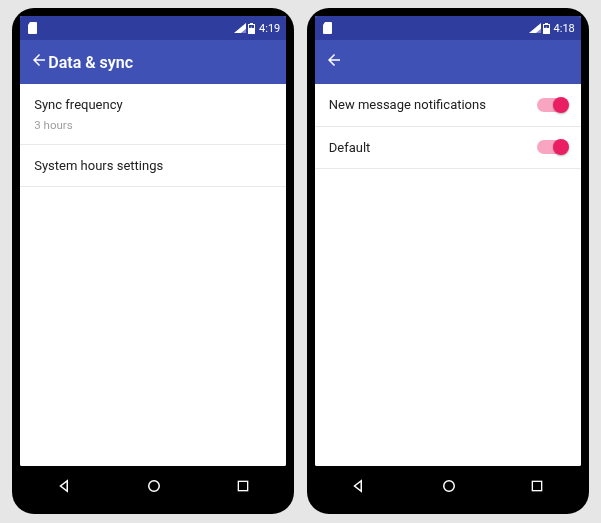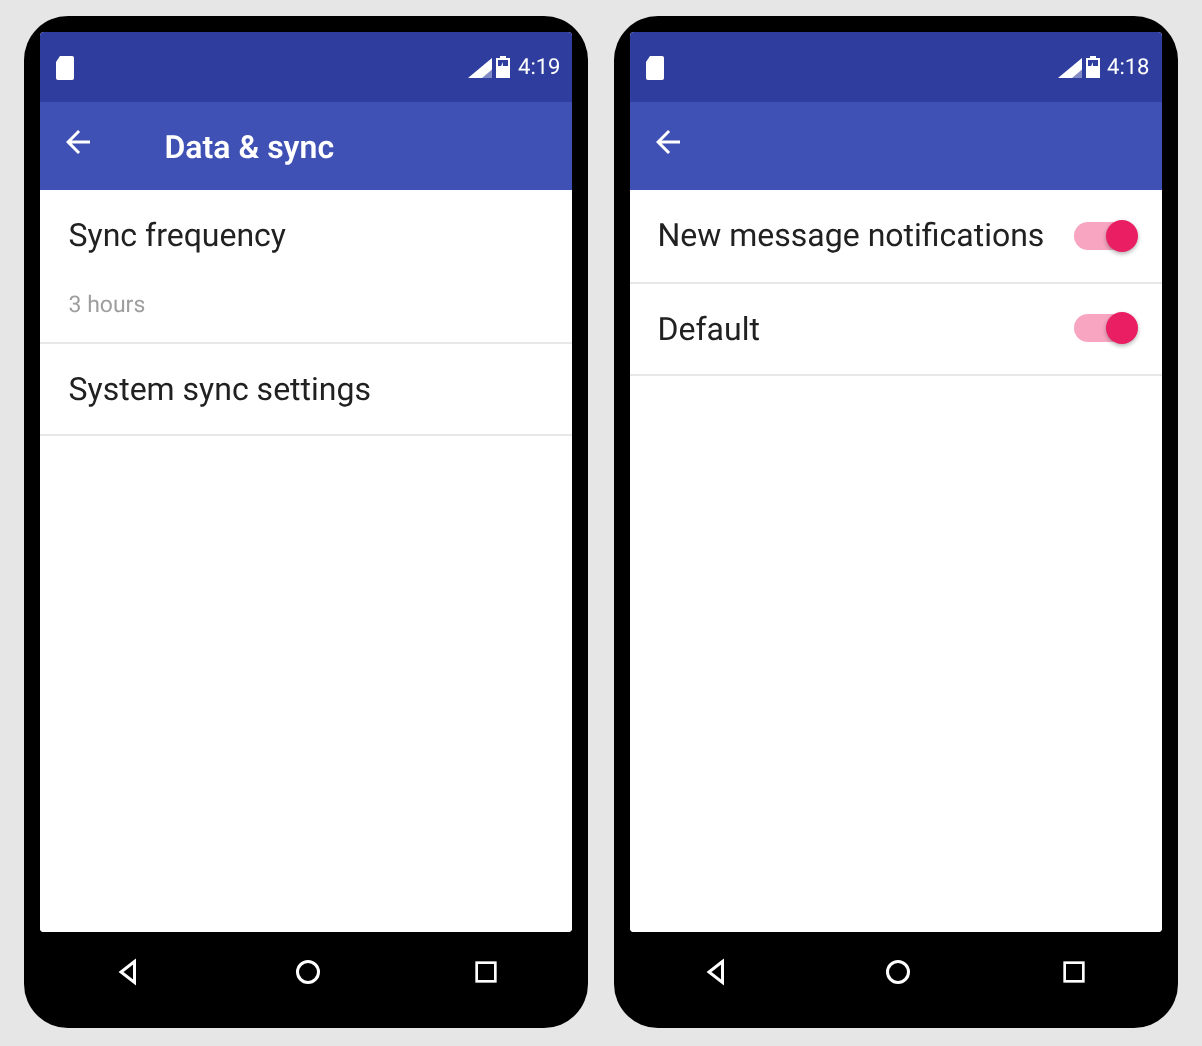--- a/index.html
+++ b/index.html
@@ -25,66 +25,66 @@
   }
   .screen {
     background: #fff;
     flex: 1;
     display: flex;
     flex-direction: column;
     overflow: hidden;
     border-radius: 2px;
   }
   .statusbar {
-    height: 35px;
+    height: 24px;
     background: #2f3e9e;
     display: flex;
     align-items: center;
     justify-content: flex-end;
     padding: 0 6px;
     color: #fff;
     font-size: 11px;
     gap: 2px;
   }
   .statusbar .left { margin-right: auto; margin-left: 2px; }
   .statusbar svg { display: block; }
   .appbar {
     height: 44px;
     background: #3f51b5;
     display: flex;
     align-items: center;
     padding: 0 10px;
     color: #fff;
-    gap: 34px;
+    gap: 0;
   }
   .appbar-title {
     font-size: 16px;
     font-weight: 600;
   }
   .content {
     flex: 1;
     background: #fff;
     overflow: hidden;
   }
   .row {
     padding: 12px 14px;
     border-bottom: 1px solid #e8e8e8;
     display: flex;
     align-items: center;
   }
   .row .texts { flex: 1; }
   .row .title {
-    font-size: 16px;
+    font-size: 13px;
     color: #212121;
     line-height: 1.35;
   }
   .row .subtitle {
     font-size: 11.5px;
     color: #9e9e9e;
-    margin-top: 16px;
+    margin-top: 4px;
   }
   .switch {
     width: 30px;
     height: 14px;
     background: #f8a5c2;
     border-radius: 7px;
     position: relative;
     flex-shrink: 0;
   }
   .switch::after {
@@ -145,21 +145,21 @@
     </div>
     <div class="content">
       <div class="row">
         <div class="texts">
           <div class="title">Sync frequency</div>
           <div class="subtitle">3 hours</div>
         </div>
       </div>
       <div class="row">
         <div class="texts">
-          <div class="title">System sync settings</div>
+          <div class="title">System hours settings</div>
         </div>
       </div>
     </div>
   </div>
   <div class="navbar">
     <span>
         <svg width="18" height="18" viewBox="0 0 24 24">
           <path fill="none" stroke="#fff" stroke-width="2" d="M15 5l-9 7 9 7z"></path>
         </svg>
       </span>

